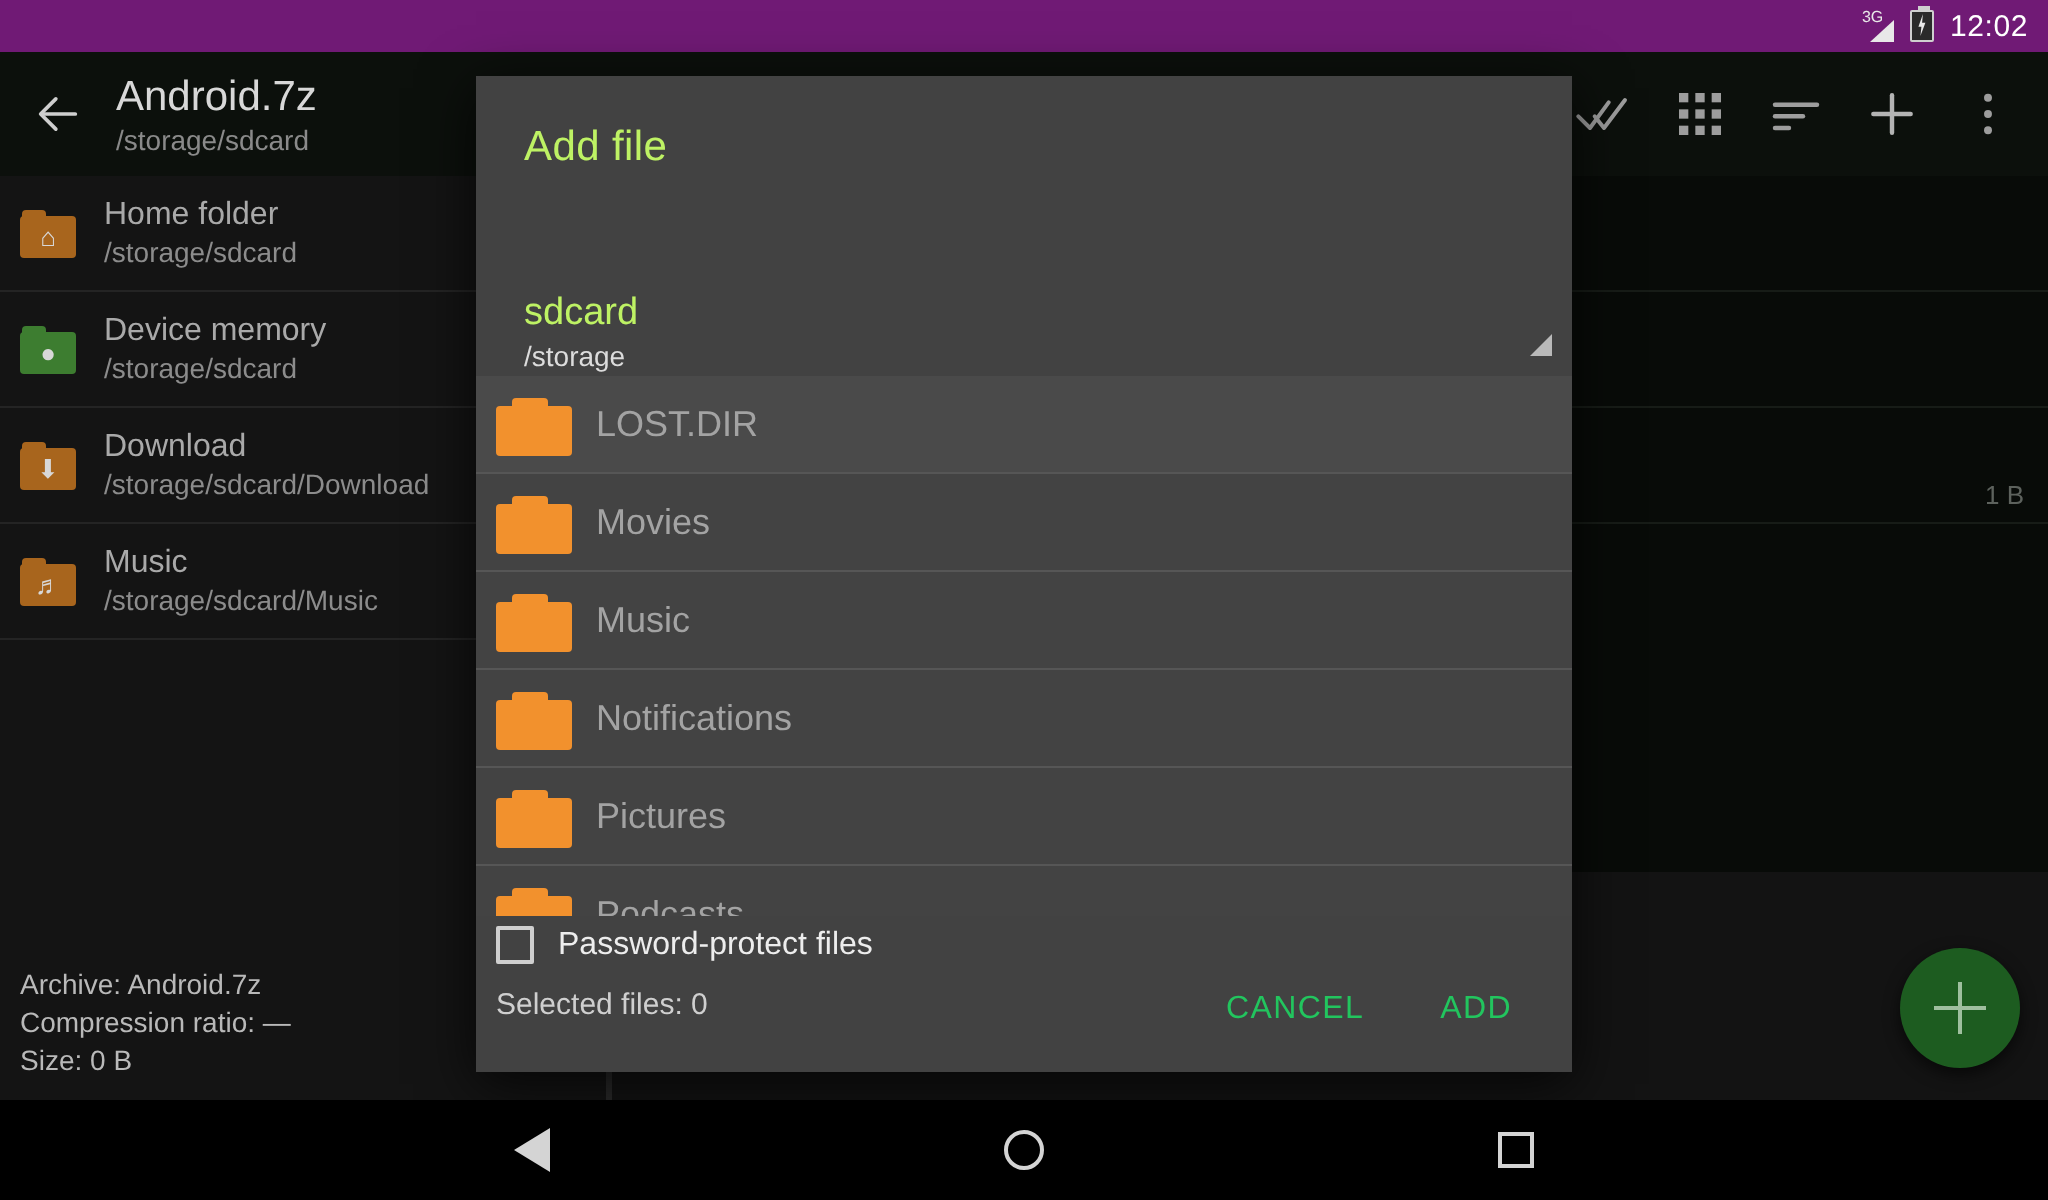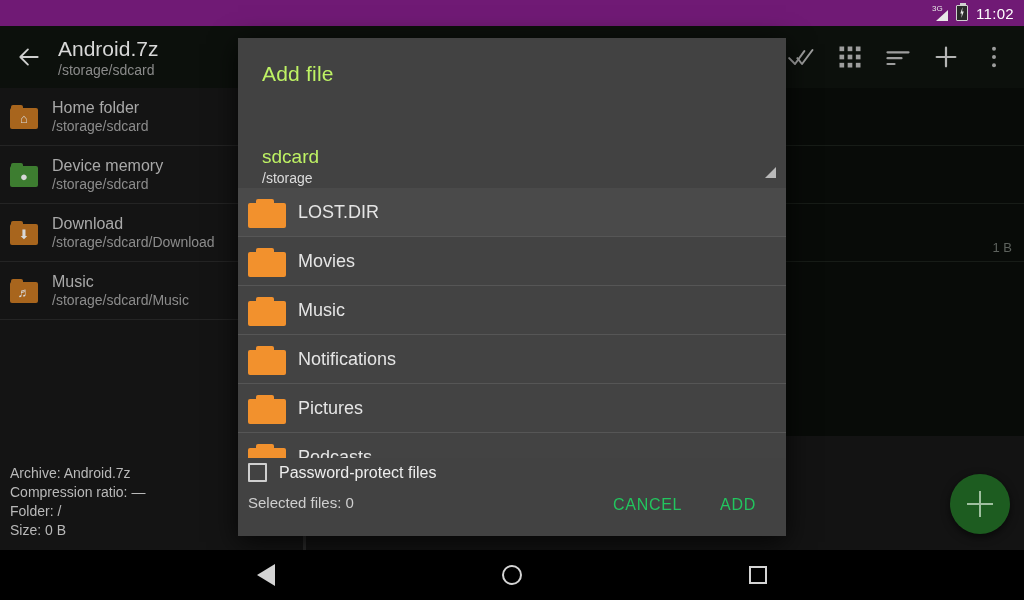--- a/index.html
+++ b/index.html
@@ -140,21 +140,21 @@
     position:relative; width:38px; height:27px; flex:0 0 38px; margin-right:12px;
   }
   .l-fold .body {
     position:absolute; left:0; top:4px; width:38px; height:25px;
     background:#f2912d; border-radius:2px;
   }
   .l-fold .tab {
     position:absolute; left:8px; top:0px; width:18px; height:6px;
     background:#f2912d; border-radius:2px 2px 0 0;
   }
-  .l-name { color:#e5e5e5; font-size:18px; }
+  .l-name { color:#a3a3a3; font-size:18px; }
   #dlg-bottom {
     position:absolute; left:0; top:420px; width:548px; height:78px; background:#424242;
   }
   #cb-row {
     position:absolute; left:10px; top:5px; display:flex; align-items:center;
   }
   #cb-box {
     width:19px; height:19px; border:2px solid #cfcfcf; background:transparent;
     border-radius:1px; margin-right:12px;
   }
@@ -187,21 +187,21 @@
 <div id="screen">
 
   <div id="statusbar">
     <div class="sb-sig">
       <span class="g">3G</span>
       <span class="tri"></span>
     </div>
     <div class="sb-batt">
       <span class="bolt"></span>
     </div>
-    <span id="sb-time">11:02</span>
+    <span id="sb-time">12:02</span>
   </div>
 
   <div id="bgcontent">
     <div class="bgrow">
       <span class="bgsize"></span>
     </div>
     <div class="bgrow">
       <span class="bgsize"></span>
     </div>
     <div class="bgrow">
@@ -314,21 +314,20 @@
           <span class="d-name">Music</span>
           <span class="d-path">/storage/sdcard/Music</span>
         </span>
       </div>
 
     </div>
 
     <div id="drawer-footer">
       <div class="f-line">Archive: Android.7z</div>
       <div class="f-line">Compression ratio: —</div>
-      <div class="f-line">Folder: /</div>
       <div class="f-line">Size: 0 B</div>
     </div>
   </div>
   <div id="drawer-edge"></div>
 
   <div id="dialog">
     <div id="dlg-title">Add file</div>
 
     <div id="dlg-path">
       <div id="dlg-path-name">sdcard</div>

